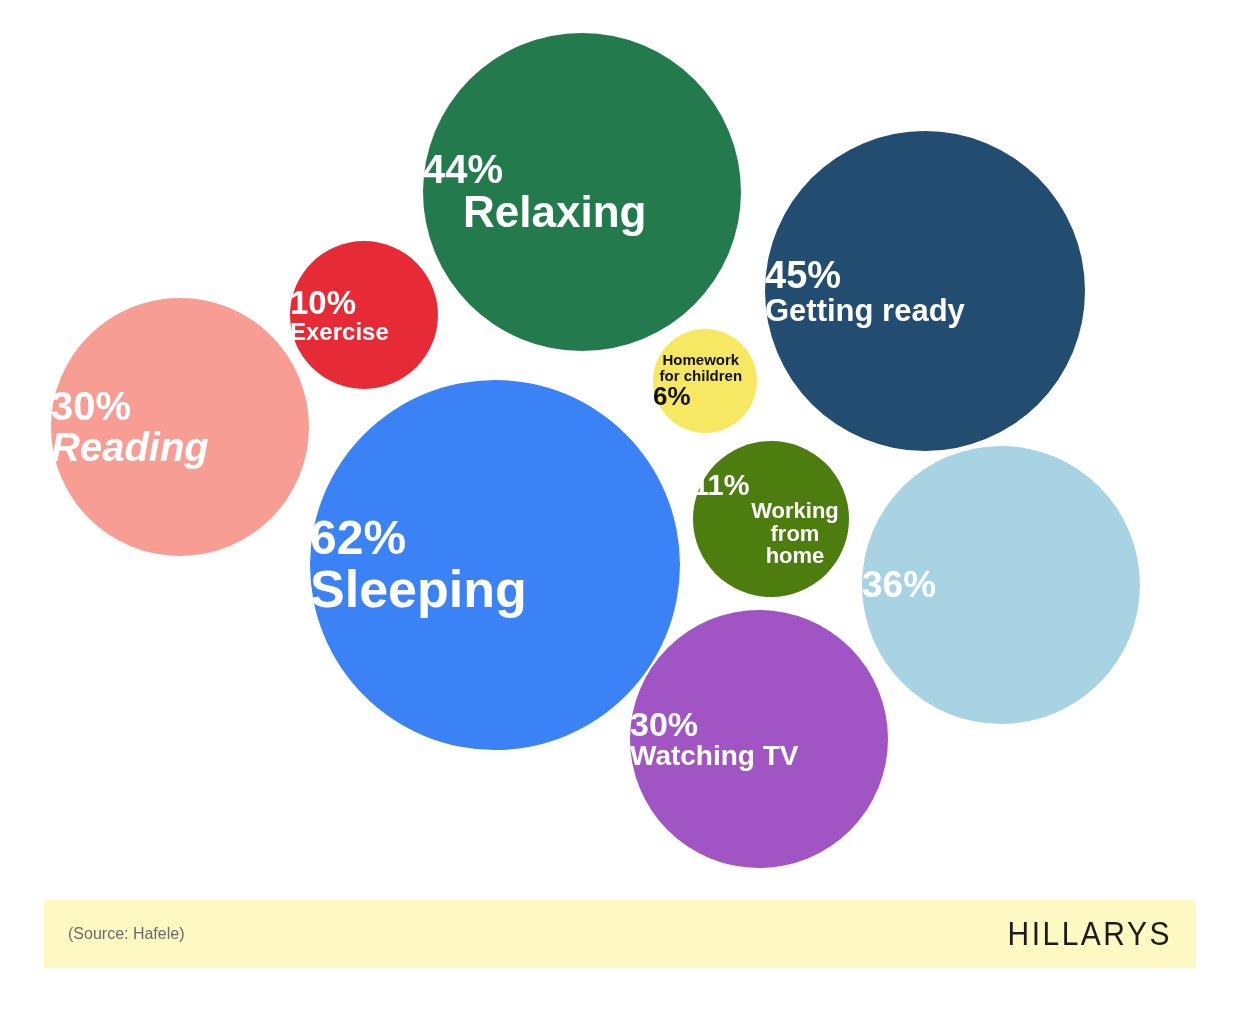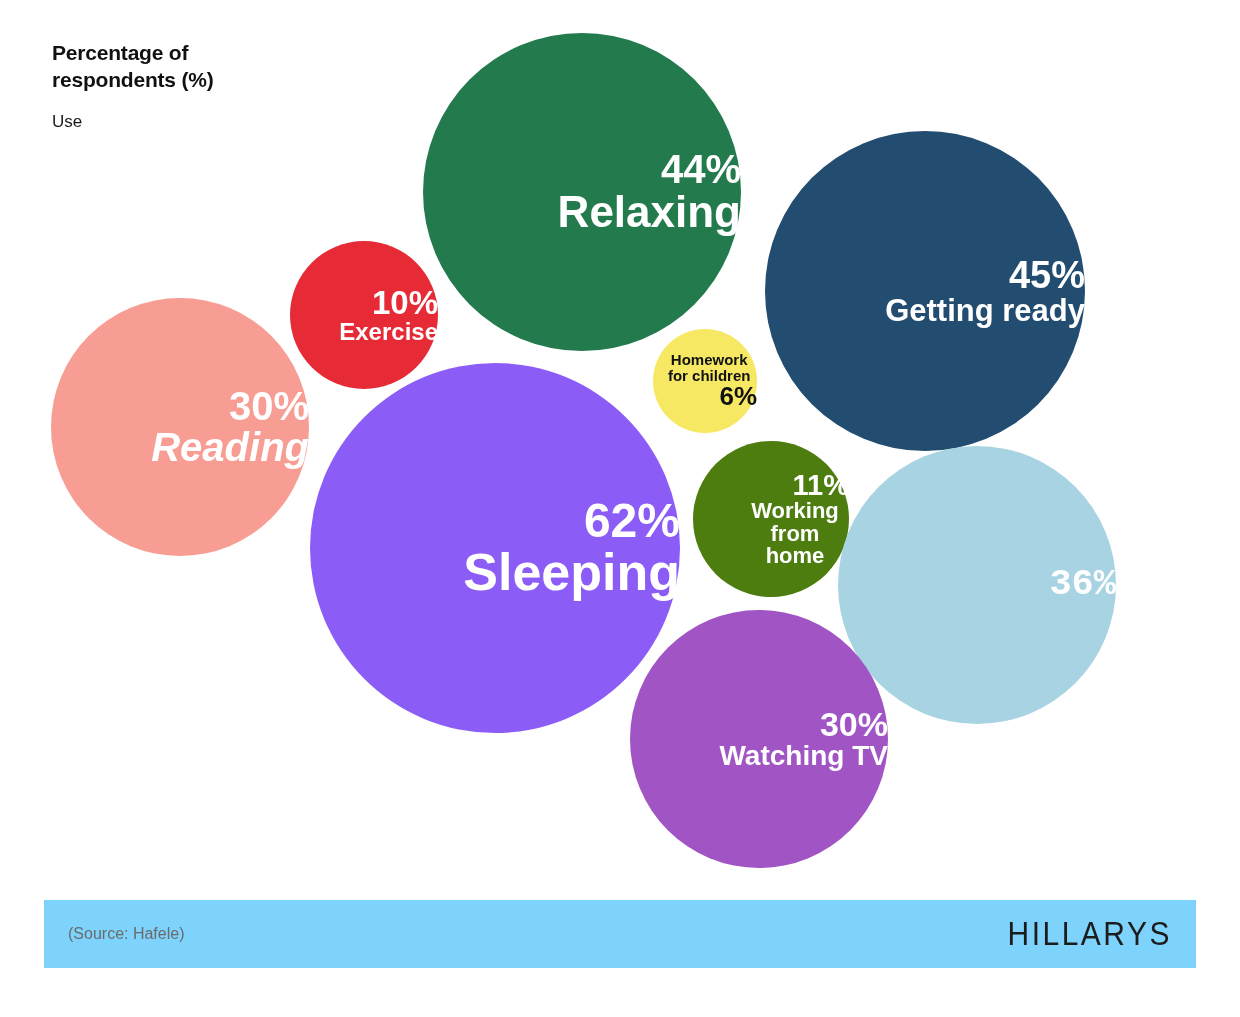--- a/index.html
+++ b/index.html
@@ -50,21 +50,21 @@
     left: 0;
     top: 0;
     width: 1240px;
     height: 890px;
   }
   .bubble {
     position: absolute;
     border-radius: 50%;
     display: flex;
     flex-direction: column;
-    align-items: flex-end;
+    align-items: flex-start;
     justify-content: center;
     text-align: center;
     box-sizing: border-box;
     line-height: 1.02;
   }
   .bubble .val {
     font-weight: bold;
     display: block;
   }
   .bubble .lbl {
@@ -72,21 +72,21 @@
     display: block;
   }
 
   
   .footer {
     position: absolute;
     left: 44px;
     top: 900px;
     width: 1152px;
     height: 68px;
-    background: #7dd3fc;
+    background: #fef9c3;
     display: flex;
     align-items: center;
     justify-content: space-between;
     box-sizing: border-box;
     padding: 0 24px 0 24px;
   }
   .source-text {
     font-size: 16px;
     color: #6b6b6b;
   }
@@ -98,25 +98,20 @@
     color: #1c1c1c;
     transform: scaleY(1.12);
     transform-origin: center;
   }
 </style>
 </head>
 <body>
 
 <div id="infographic">
 
-  <div class="header">
-    <h1 class="chart-title">Percentage of
-respondents (%)</h1>
-    <div class="chart-subtitle">Use</div>
-  </div>
 
   <div class="plot" id="plot">
       <div class="bubble" style="width: 258px; height: 258px; left: 51px; top: 298px; background: rgb(247, 157, 147); color: rgb(255, 255, 255);">
         <span class="val" style="font-size: 40px;">30%</span>
         <span class="lbl" style="font-size: 40px; max-width: 237.36px; font-style: italic;">Reading</span>
       </div>
       <div class="bubble" style="width: 148px; height: 148px; left: 290px; top: 241px; background: rgb(230, 43, 55); color: rgb(255, 255, 255);">
         <span class="val" style="font-size: 33px;">10%</span>
         <span class="lbl" style="font-size: 24px; max-width: 136.16px;">Exercise</span>
       </div>
@@ -125,29 +120,29 @@
         <span class="lbl" style="font-size: 44px; max-width: 292.56px; margin-left: 40px;">Relaxing</span>
       </div>
       <div class="bubble" style="width: 320px; height: 320px; left: 765px; top: 131px; background: rgb(34, 76, 112); color: rgb(255, 255, 255);">
         <span class="val" style="font-size: 38px;">45%</span>
         <span class="lbl" style="font-size: 31px; max-width: 294.4px;">Getting ready</span>
       </div>
       <div class="bubble" style="width: 104px; height: 104px; left: 653px; top: 329px; background: rgb(247, 232, 99); color: rgb(17, 17, 17);">
         <span class="lbl" style="font-size: 15px; max-width: 95.68px;">Homework for children</span>
         <span class="val" style="font-size: 26px;">6%</span>
       </div>
-      <div class="bubble" style="width: 370px; height: 370px; left: 310px; top: 363px; background: #8b5cf6; color: rgb(255, 255, 255);">
+      <div class="bubble" style="width: 370px; height: 370px; left: 310px; top: 380px; background: #3b82f6; color: rgb(255, 255, 255);">
         <span class="val" style="font-size: 48px;">62%</span>
         <span class="lbl" style="font-size: 52px; max-width: 340.4px;">Sleeping</span>
       </div>
       <div class="bubble" style="width: 156px; height: 156px; left: 693px; top: 441px; background: #4d7c0f; color: rgb(255, 255, 255);">
         <span class="val" style="font-size: 29px;">11%</span>
         <span class="lbl" style="font-size: 22px; max-width: 143.52px; margin-left: 48px;">Working from home</span>
       </div>
-      <div class="bubble" style="width: 278px; height: 278px; left: 838px; top: 446px; background: rgb(168, 211, 227); color: rgb(255, 255, 255); font-family: Liberation Mono, monospace;">
+      <div class="bubble" style="width: 278px; height: 278px; left: 862px; top: 446px; background: rgb(168, 211, 227); color: rgb(255, 255, 255);">
         <span class="val" style="font-size: 37px;">36%</span>
       </div>
       <div class="bubble" style="width: 258px; height: 258px; left: 630px; top: 610px; background: rgb(161, 85, 196); color: rgb(255, 255, 255);">
         <span class="val" style="font-size: 34px;">30%</span>
         <span class="lbl" style="font-size: 28px; max-width: 237.36px;">Watching TV</span>
       </div>
     </div>
 
   <div class="footer">
     <div class="source-text">(Source: Hafele)</div>

